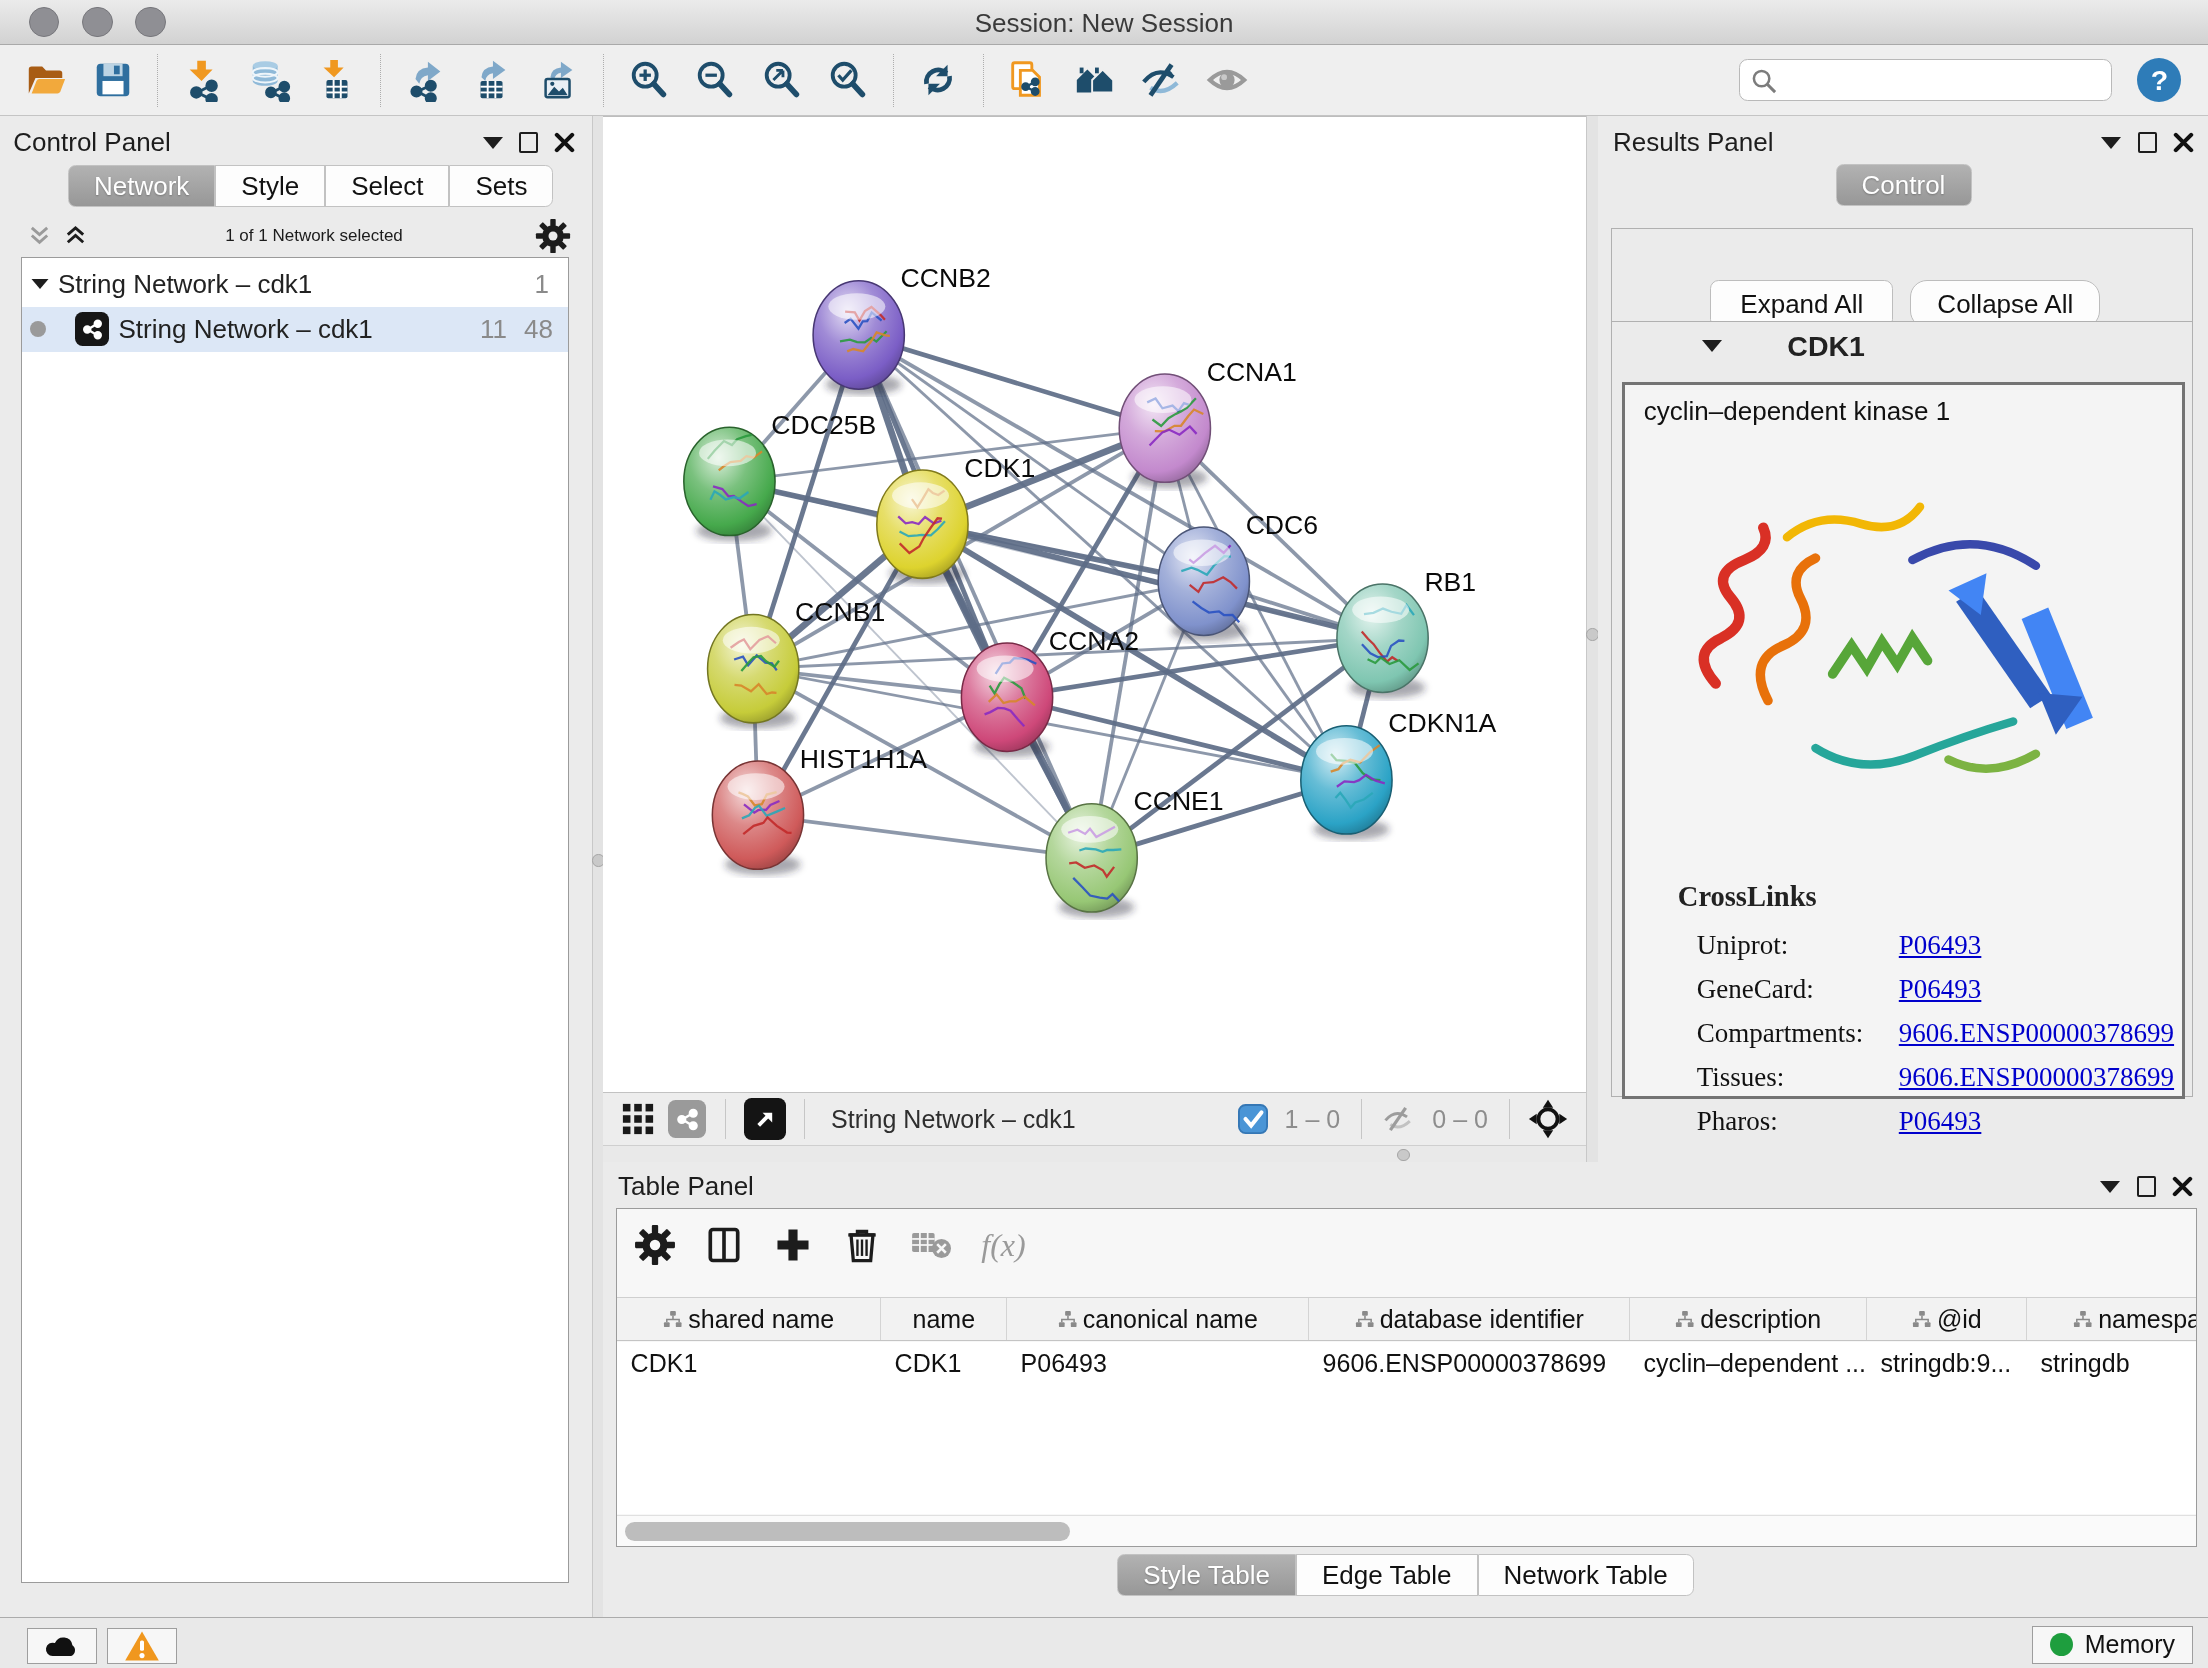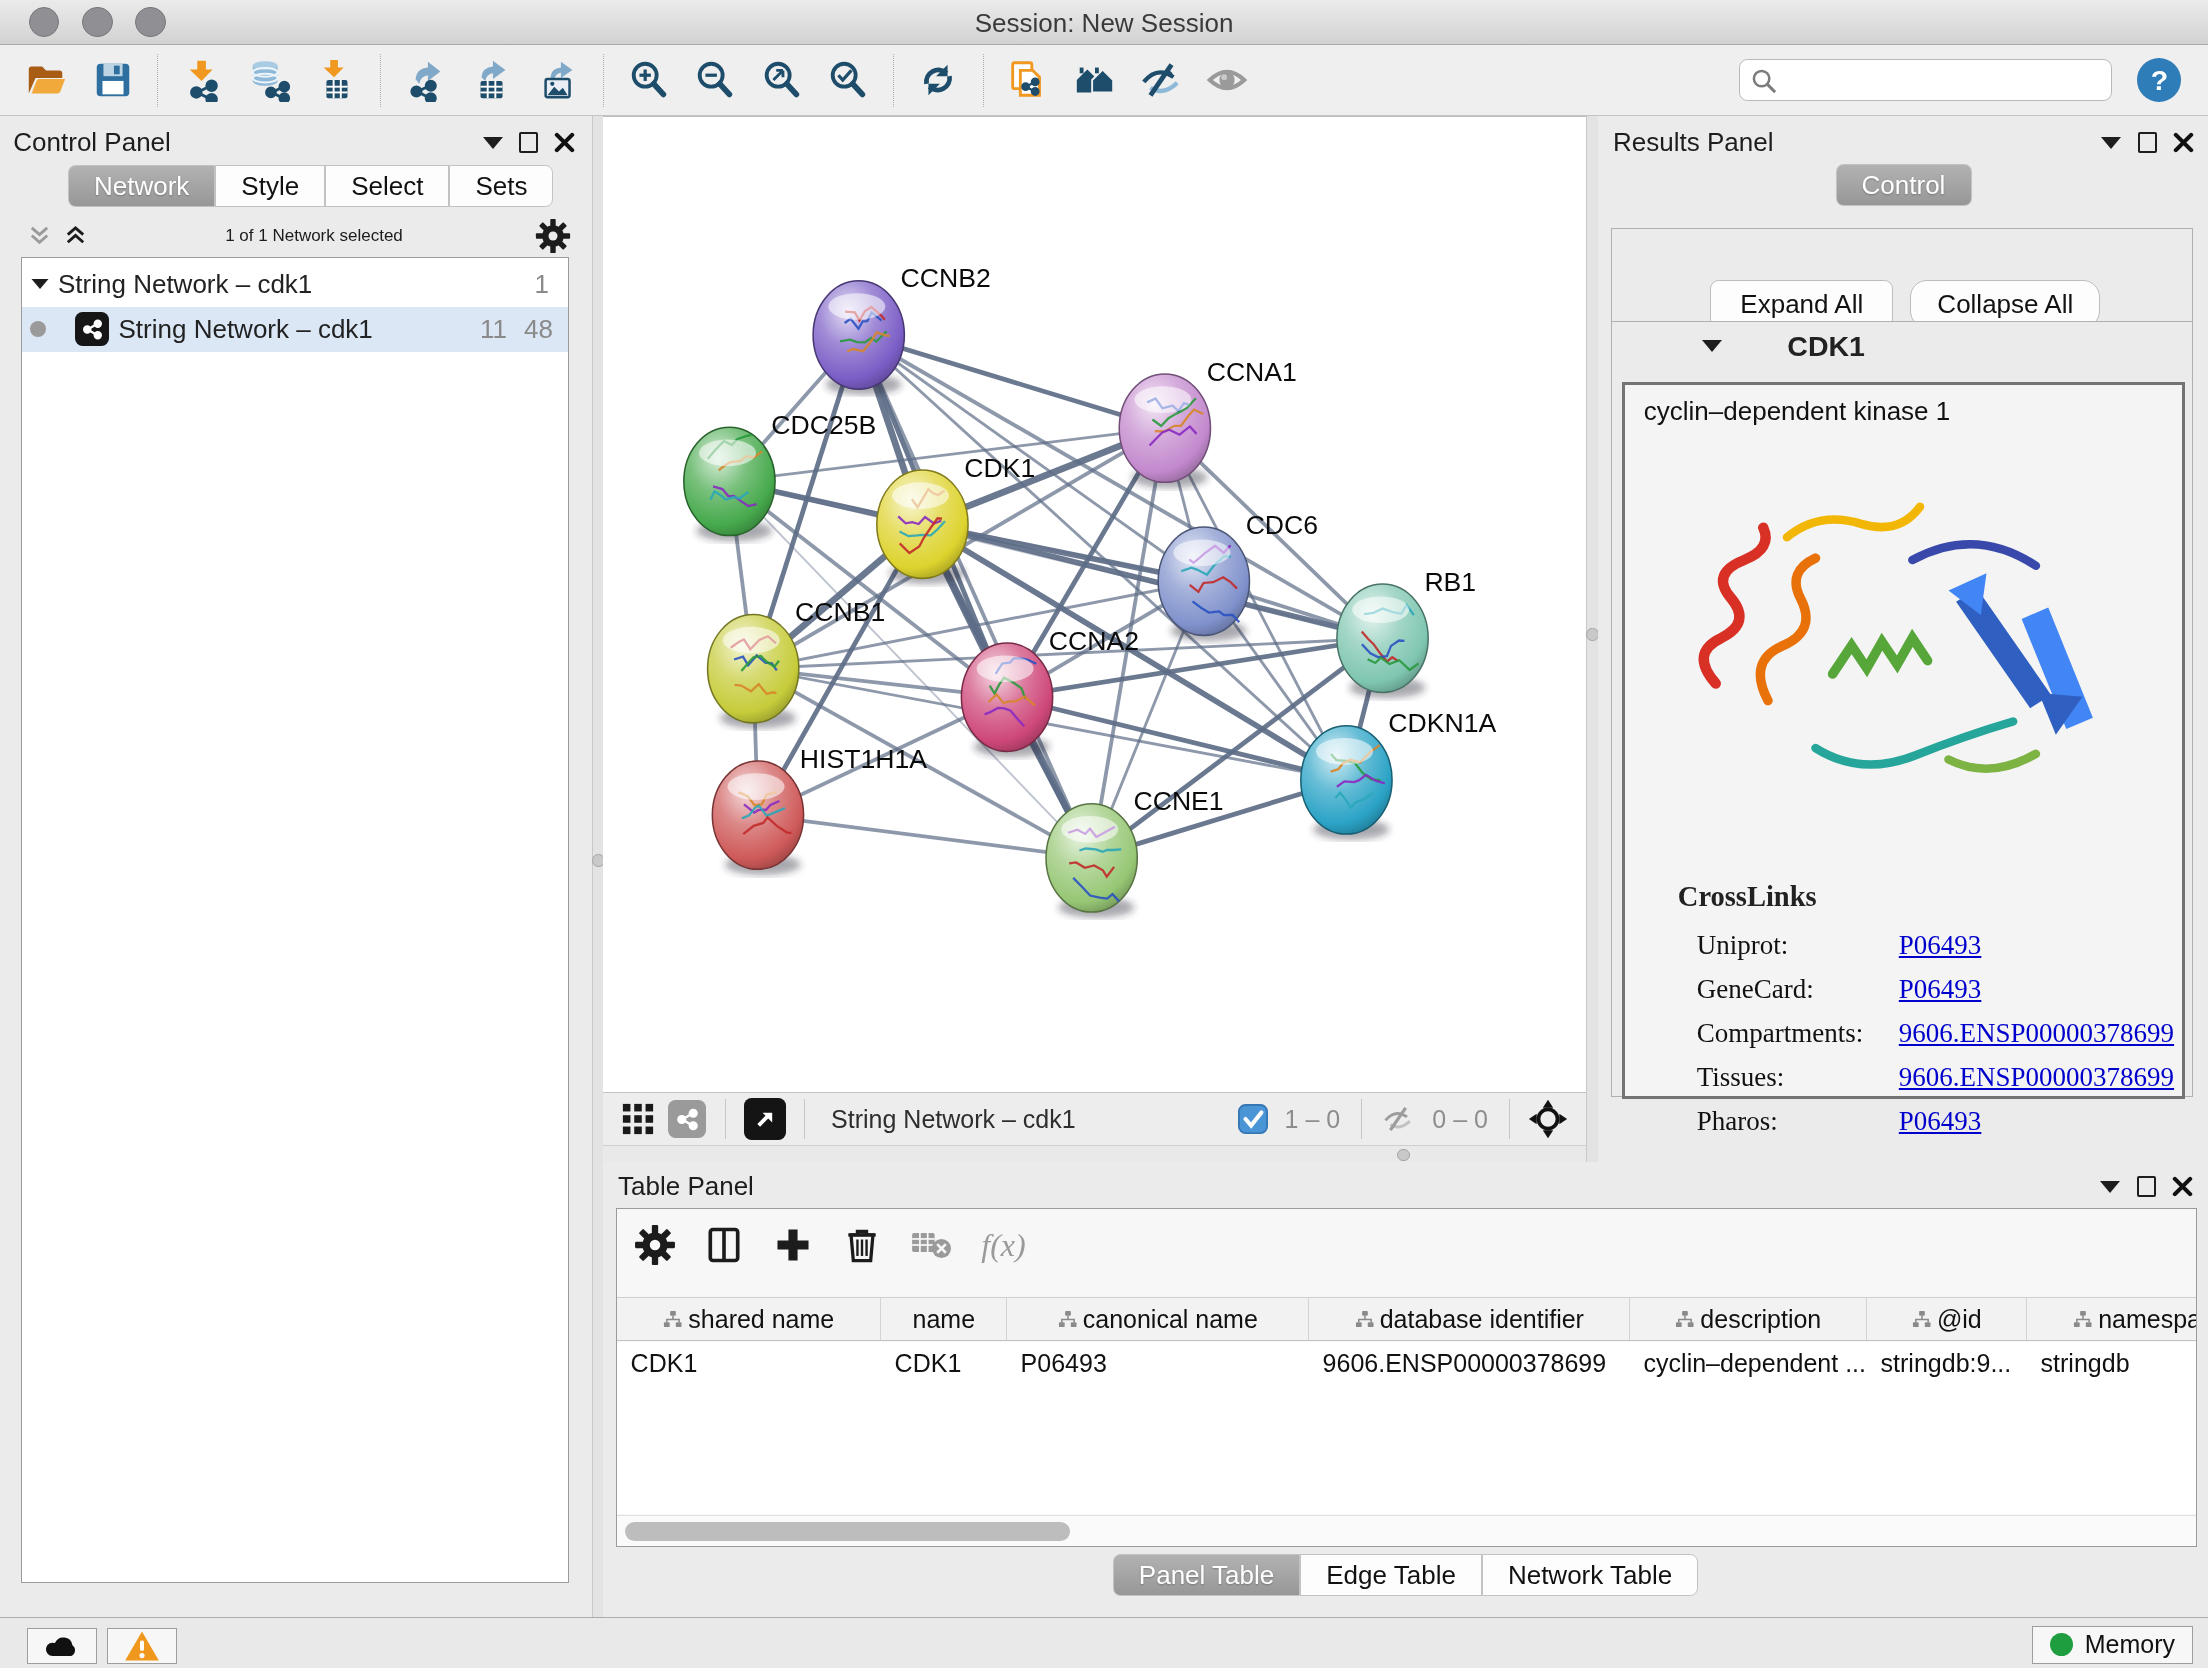--- a/index.html
+++ b/index.html
@@ -948,21 +948,21 @@
           <div class="td" style="width: 237px;">cyclin–dependent ...</div>
           <div class="td" style="width: 160px;">stringdb:9...</div>
           <div class="td" style="width: 247px;">stringdb</div>
         </div>
       <div id="tbl-body"></div>
       <div id="tbl-scroll">
         <span id="tbl-thumb"></span>
       </div>
     </div>
     <div class="abs seg-group" id="tp-tabs" style="position:absolute;">
-        <div class="seg-tab sel">Panel Table</div>
+        <div class="seg-tab sel">Style Table</div>
         <div class="seg-tab">Edge Table</div>
         <div class="seg-tab">Network Table</div>
       </div>
   </div>
 
   <div class="abs" id="statusbar">
     <div class="sb-btn" style="left:27px;">
       <svg width="40" height="30" viewBox="0 0 46 36">
           <path d="M12 30 a8 8 0 1 1 2.5-15.5 A11 11 0 0 1 35.5 17 A7.5 7.5 0 0 1 34 30 z" fill="#111"></path>
         </svg>

